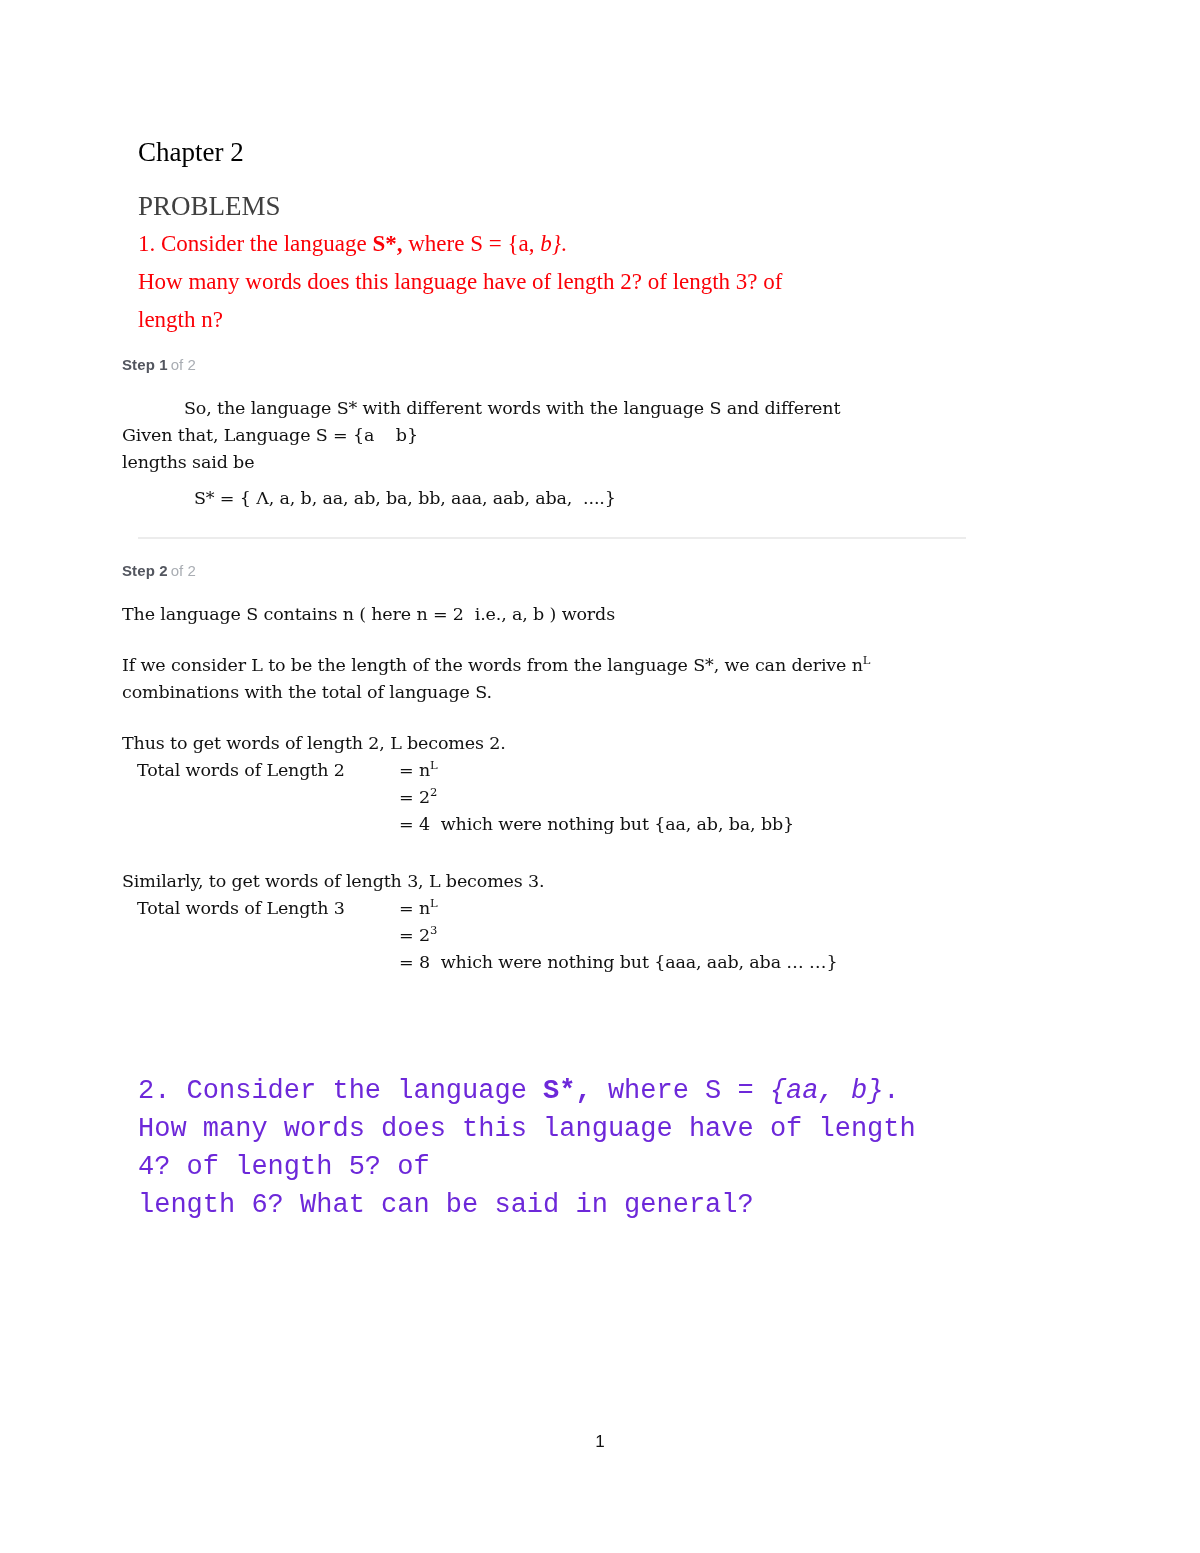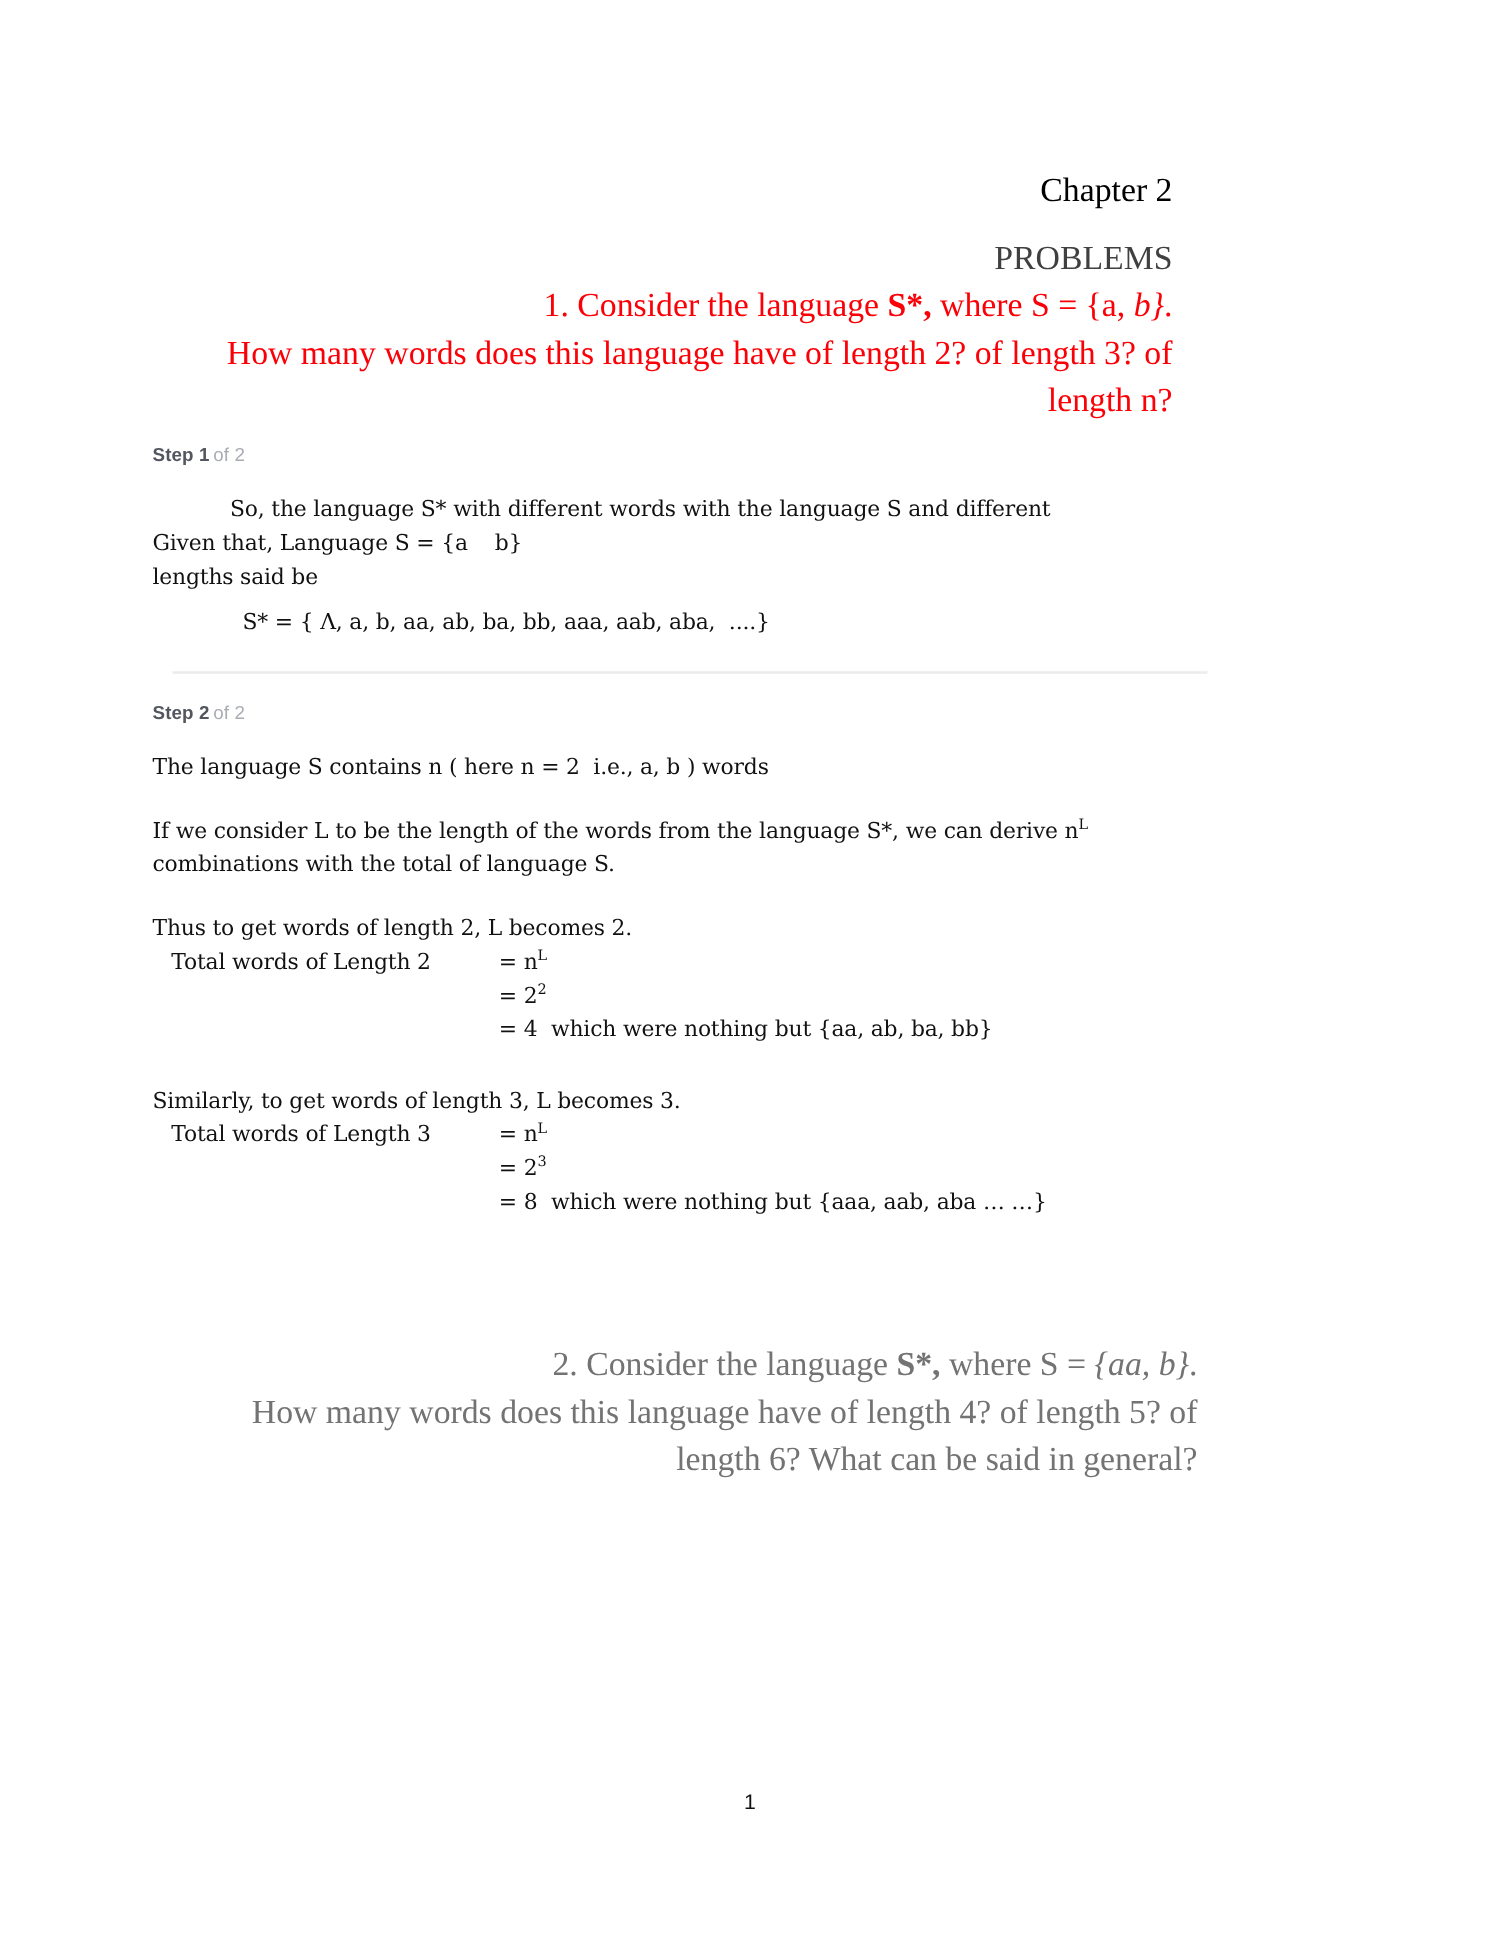--- a/index.html
+++ b/index.html
@@ -16,40 +16,39 @@
     font-family: "Liberation Serif", serif;
     color: #000000;
   }
 
   
   .doc-head {
     position: absolute;
     left: 138px;
     top: 132px;
     width: 800px;
-    text-align: right;
   }
   .chapter-title {
     font-family: "Liberation Serif", serif;
     font-size: 27px;
     line-height: 40px;
     color: #000000;
     white-space: pre;
   }
   .problems-heading {
     font-family: "Liberation Serif", serif;
     font-size: 27px;
     line-height: 38px;
     color: #404040;
     margin-top: 15px;
     white-space: pre;
   }
   .problem-block {
     font-family: "Liberation Serif", serif;
-    font-size: 27px;
+    font-size: 23px;
     line-height: 38px;
     color: #fb0007;
   }
   .problem-block .q-line { white-space: pre-wrap; }
   .problem-block b { font-weight: bold; }
   .problem-block i { font-style: italic; }
 
   
   .solution {
     position: absolute;
@@ -117,25 +116,24 @@
   }
   .eq-table td.eq-label { width: 262px; }
   .eq-table td.eq-rhs { width: auto; }
 
   
   .problem-2 {
     position: absolute;
     left: 138px;
     top: 1072px;
     width: 820px;
-    font-family: Liberation Serif, serif;
+    font-family: Liberation Mono, monospace;
     font-size: 27px;
     line-height: 38px;
-    color: #737373;
-    text-align: right;
+    color: #6d28d9;
   }
 
   
   .page-number {
     position: absolute;
     left: 0;
     top: 1432px;
     width: 1200px;
     text-align: center;
     font-family: "Liberation Sans", sans-serif;

